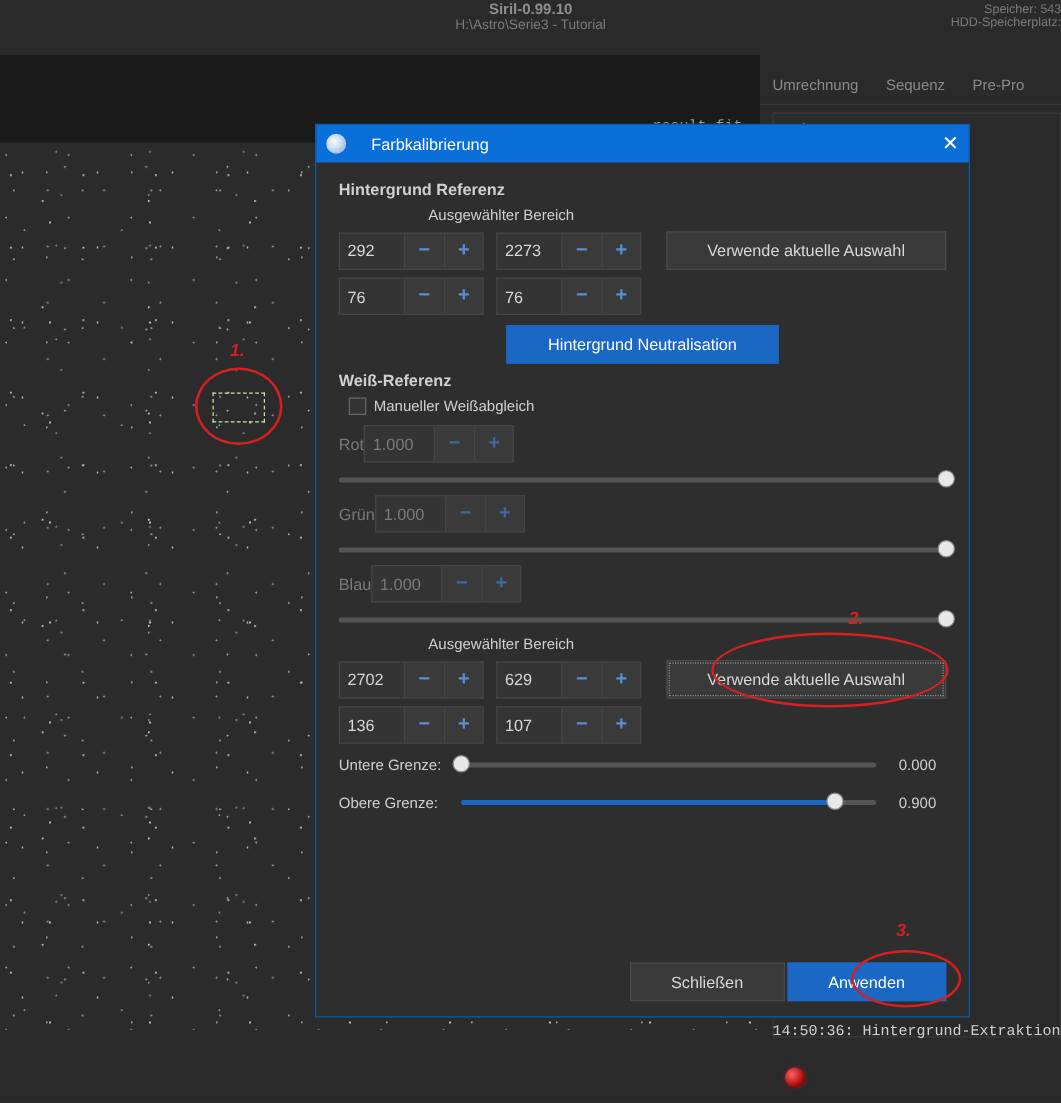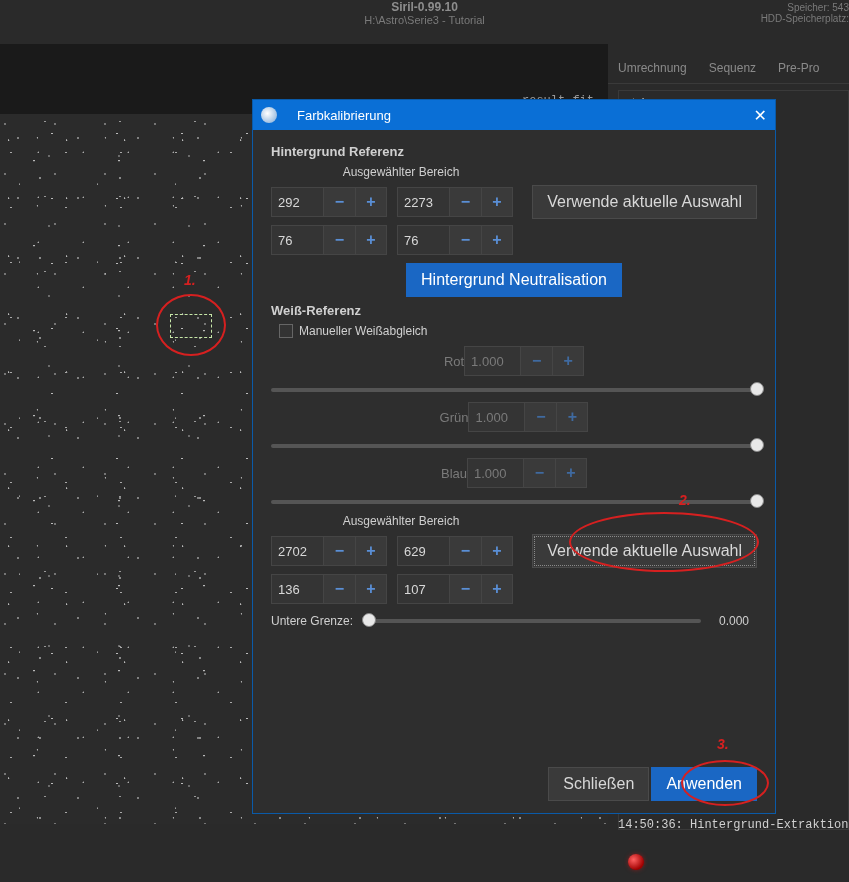--- a/index.html
+++ b/index.html
@@ -141,30 +141,30 @@
     border-right:none;
   }
   .spin .dec, .spin .inc {
     width: 32px; background:#3a3a3a; border:1px solid #454545;
     color:#5a8fd6; display:flex; align-items:center; justify-content:center;
     cursor:pointer; font-size:16px; font-weight:600;
   }
   .spin .dec { border-right:none; }
   .btn {
     background:#3a3a3a; border:1px solid #4a4a4a; color:#d8d8d8;
-    padding:7px 14px; font-size:16px; cursor:pointer;
+    padding:7px 32px; font-size:13px; cursor:pointer;
   }
   .btn.primary { background:#1a67c4; border-color:#1a67c4; color:#fff; }
   .btn.focus { outline:1px dotted #8a8a8a; outline-offset:-3px; }
   .checkrow { display:flex; align-items:center; gap:6px; margin:4px 0 8px 8px; font-size:12px; }
   .checkrow .cb {
     width:14px; height:14px; border:1px solid #666; background:#333;
   }
   .rgb-row {
-    display:flex; align-items:center; justify-content:center;
+    display:flex; align-items:center; justify-content:flex-start;
     margin-top:4px;
   }
   .rgb-row .lab { color:#7a7a7a; font-size:13px; }
   .rgb-row .spin input { color:#7a7a7a; width:56px; }
   .rgb-row .spin .dec, .rgb-row .spin .inc { color:#3f6aa0; }
   .slider-track {
     position:relative; height:4px; background:#555; border-radius:2px;
     margin:12px 0 10px 0;
   }
   .slider-thumb {
@@ -382,20 +382,28 @@
     </div>
 
     <div class="limrow" style="margin-top:10px;">
       <span class="lbl">Untere Grenze:</span>
       <div class="track">
         <div class="thumb" style="left:0%;"></div>
       </div>
       <span class="val">0.000</span>
     </div>
 
+    <div class="limrow" style="margin-top:16px; position:relative;">
+      <span class="lbl">Obere Grenze:</span>
+      <div class="track">
+        <div class="fill" style="width:90%;"></div>
+        <div class="thumb" style="left:90%;"></div>
+      </div>
+      <span class="val">0.900</span>
+    </div>
   </div>
 
   <div class="dlg-footer">
     <button class="btn">Schließen</button>
     <button class="btn primary" style="position:relative;text-align:center;">Anwenden</button>
   </div>
 
   <div class="anno-circle" style="position:absolute; left:428px; top:660px; width:88px; height:46px; border-radius:50%/50%;"></div>
   <div class="anno-text" style="position:absolute; left:464px; top:636px;">3.</div>
 </div>

